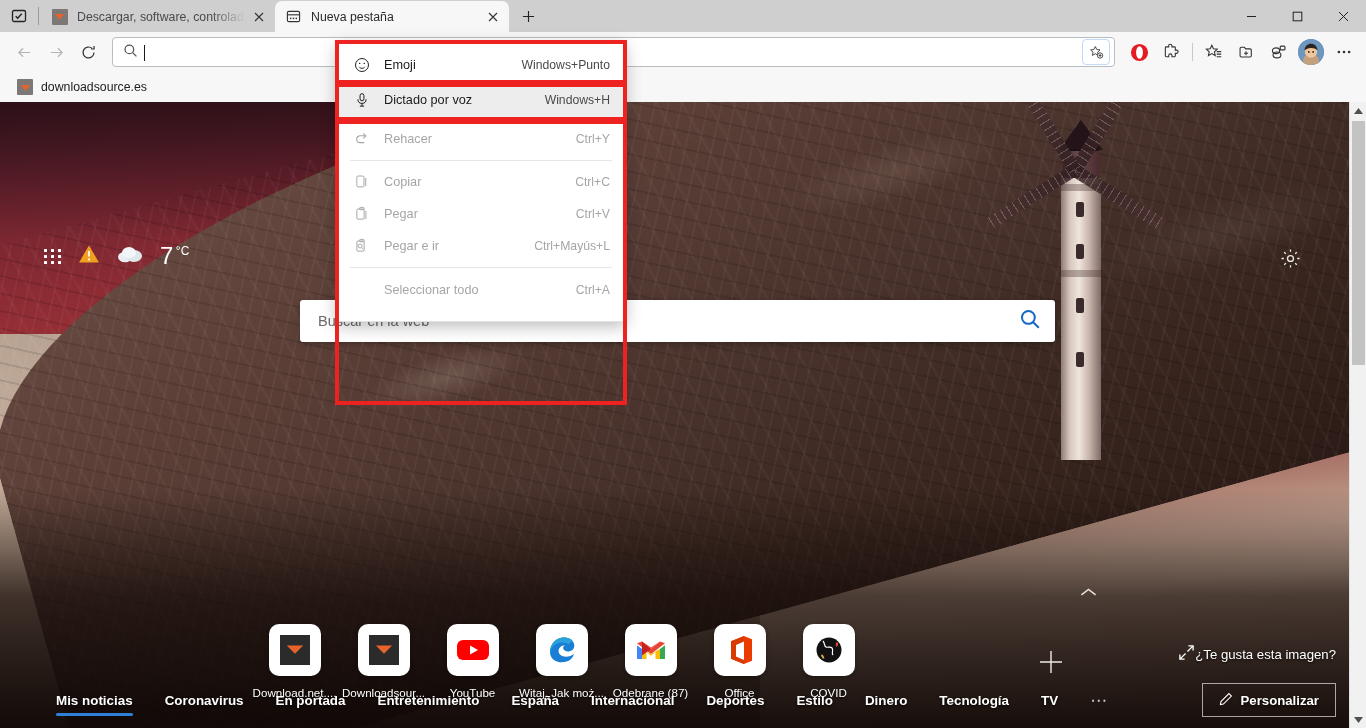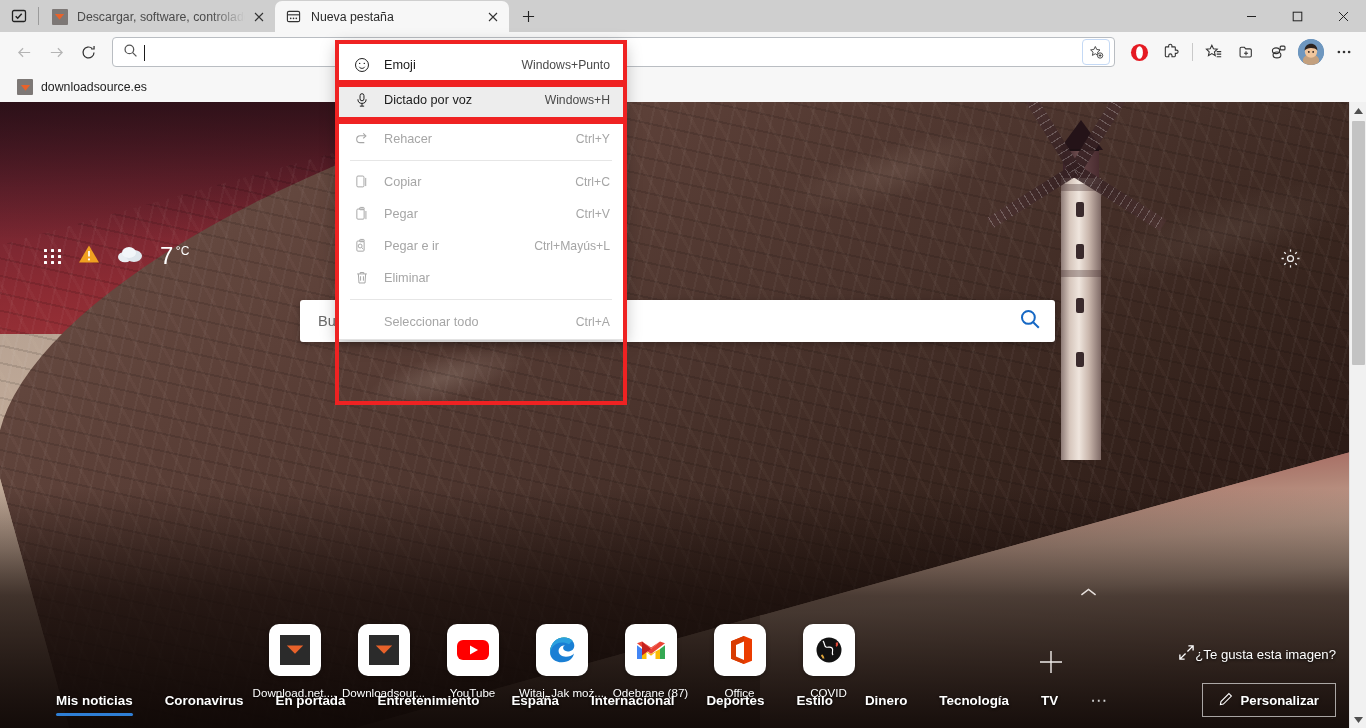--- a/index.html
+++ b/index.html
@@ -295,21 +295,21 @@
     border: 1px solid rgba(255,255,255,.62);
     color: #fff; font-size: 13.2px; font-weight: bold;
     text-shadow: 0 1px 3px rgba(0,0,0,.85);
   }
 
   
   .ctxmenu {
     position: absolute; left: 337px; top: 42px; width: 288px;
     background: #fff; border: 1px solid #e3e3e3;
     box-shadow: 0 4px 16px rgba(0,0,0,.28);
-    padding: 2px 0 0 0; z-index: 50;
+    padding: 2px 0 14px 0; z-index: 50;
   }
   .mi {
     height: 32px; display: flex; align-items: center;
     padding: 0 14px 0 16px; font-size: 12.7px; color: #1b1b1b;
   }
   .mi.hl { background: #ededed; }
   .mi.disabled { color: #a6a6a6; }
   .mi-ico { width: 22px; flex: 0 0 22px; display: flex; align-items: center; }
   .mi-lbl { flex: 1 1 auto; padding-left: 8px; }
   .mi-acc { color: #4a4a4a; font-size: 12.2px; }
@@ -785,30 +785,20 @@
         <rect x="3.2" y="3.4" width="8.2" height="11.4" rx="1.2"></rect>
         <rect x="6.4" y="1.6" width="5" height="2.6" rx=".8"></rect>
         <circle cx="6.9" cy="9" r="2.2"></circle>
           <path d="M8.5 10.6l2 2"></path>
       </svg>
     </span>
     <span class="mi-lbl">Pegar e ir</span>
     <span class="mi-acc">Ctrl+Mayús+L</span>
   </div>
 
-  <div class="mi disabled">
-    <span class="mi-ico">
-      <svg width="16" height="16" viewBox="0 0 18 18" fill="none" stroke="#a6a6a6" stroke-width="1.1">
-        <path d="M3.6 4.4h10.8M7 4.4V2.8h4v1.6M4.9 4.4l.7 10.2h6.8l.7-10.2"></path>
-        <path d="M7.4 7v5M10.6 7v5"></path>
-      </svg>
-    </span>
-    <span class="mi-lbl">Eliminar</span>
-    <span class="mi-acc"></span>
-  </div>
 
   <div class="mi-sep"></div>
 
   <div class="mi disabled" style="height:34px;">
     <span class="mi-ico"></span>
     <span class="mi-lbl">Seleccionar todo</span>
     <span class="mi-acc">Ctrl+A</span>
   </div>
 </div>
 

